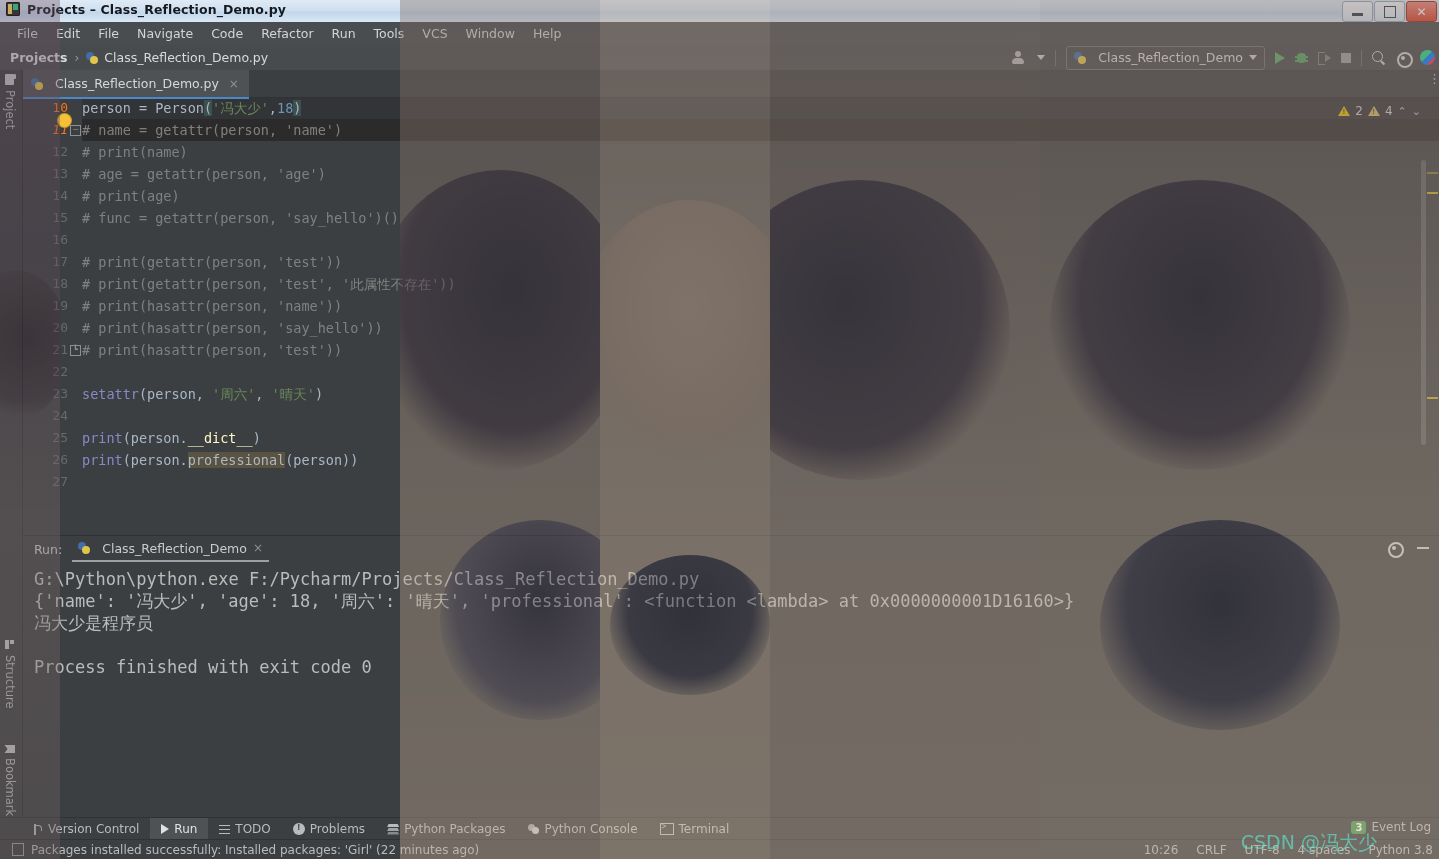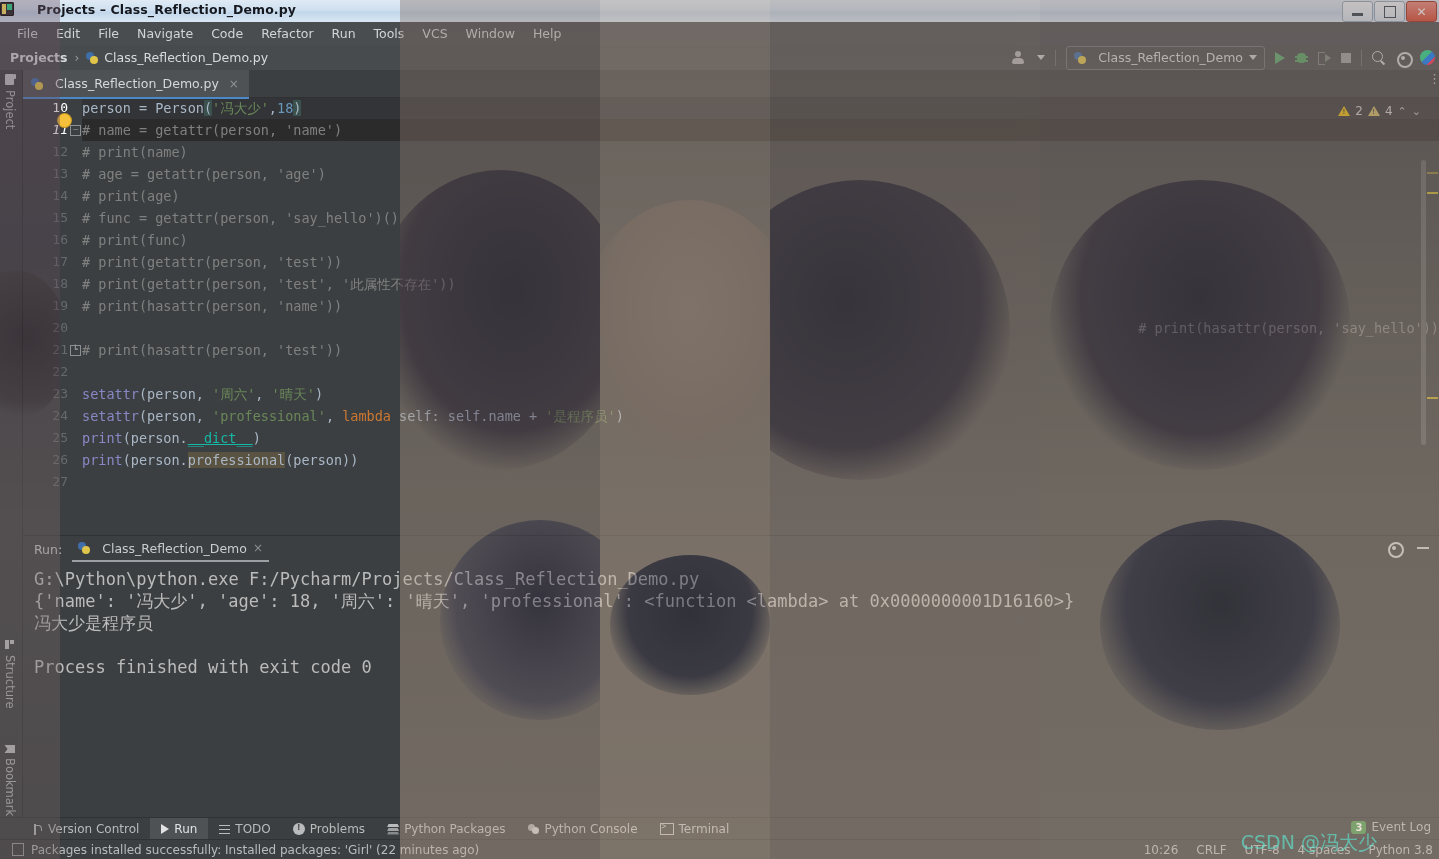--- a/index.html
+++ b/index.html
@@ -13,21 +13,21 @@
   #ghost{position:absolute;inset:0;z-index:50;pointer-events:none;opacity:.50;mix-blend-mode:normal;}
   .gp{position:absolute;top:0;bottom:0;overflow:hidden;}
   .gp i{position:absolute;display:block;border-radius:50%;}
 
   
   #titlebar{
     position:absolute;left:0;top:0;width:1439px;height:22px;z-index:10;
     background:linear-gradient(to bottom,#dfeaf5 0%,#cfe0f0 45%,#c2d7ea 55%,#d8e7f4 100%);
     border-bottom:1px solid #9db8d2;
   }
-  #titlebar .tb-inner{display:flex;align-items:center;height:18px;gap:16px;}
+  #titlebar .tb-inner{display:flex;align-items:center;height:18px;padding-left:6px;}
   .pc-logo{
     width:14px;height:14px;border-radius:2px;flex:0 0 auto;margin-right:7px;
     background:#1f1f1f;position:relative;box-shadow:inset 0 0 0 1px #000;
   }
   .pc-logo:before{content:"";position:absolute;left:2px;top:2px;width:4px;height:10px;background:#ffe45e;}
   .pc-logo:after{content:"";position:absolute;left:7px;top:2px;width:5px;height:6px;background:#21d789;}
   #win-title{font-size:12.5px;color:#15191f;font-weight:700;letter-spacing:.1px;white-space:nowrap;}
   .wbtns{position:absolute;right:2px;top:1px;display:flex;gap:1px;}
   .wbtn{width:29px;height:19px;border:1px solid #8fa8bd;border-radius:3px;display:flex;align-items:center;justify-content:center;
         background:linear-gradient(to bottom,#f3f8fc,#d5e4f1);}
@@ -120,34 +120,34 @@
   #gutter{position:absolute;left:0;top:0;width:60px;height:424px;background:#3c3f41;}
   #codearea{position:absolute;left:60px;top:0;right:0;height:424px;}
   .line{
     position:absolute;left:0;right:0;height:22px;line-height:22px;
     font-family:"DejaVu Sans Mono","Liberation Mono",monospace;font-size:13.5px;white-space:pre;
   }
   .ln{
     position:absolute;left:0;width:46px;text-align:right;height:22px;line-height:22px;
     font-family:"DejaVu Sans Mono","Liberation Mono",monospace;font-size:13px;color:#666a6d;
   }
-  .ln.cur{color:#ffffff;}
+  .ln.cur{color:#f97316;}
   #curline{position:absolute;left:0;right:0;height:22px;background:#323437;}
   #caretline{position:absolute;left:0;right:0;height:22px;background:#2b2b2b;}
   .bulb{position:absolute;width:13px;height:13px;border-radius:50%;background:#f5c03a;box-shadow:0 0 0 1px #c99a22;}
   .fold{position:absolute;width:9px;height:9px;border:1px solid #8d9093;color:#8d9093;font-size:8px;line-height:7px;text-align:center;}
 
   
   .t-def{color:#a9b7c6;}
   .t-kw{color:#cc7832;}
   .t-str{color:#6a8759;}
   .t-num{color:#6897bb;}
   .t-cmt{color:#808080;}
   .t-builtin{color:#8888c6;}
-  .t-dunder{color:#14b8a6;text-decoration:underline;}
+  .t-dunder{color:#fef9c3;}
   .hl-brace{background:#3b514d;}
   .hl-ident{background:#5b5341;}
 
   
   #markers{position:absolute;right:0;top:97px;width:13px;height:424px;z-index:9;}
   .mk{position:absolute;right:1px;width:11px;height:2px;background:#bdaa2a;}
   #inspect-widget{
     position:absolute;right:18px;top:104px;display:flex;align-items:center;gap:5px;z-index:11;
     font-size:12px;color:#c6c8ca;
   }
@@ -346,29 +346,27 @@
       <div class="ln" style="top: 352px;">26</div>
       <div class="ln" style="top: 374px;">27</div>
     </div>
   <div id="codearea">
       <div class="line" style="top: 0px;"><span class="t-def">person </span><span class="t-def">= </span><span class="t-def">Person</span><span class="hl-brace t-def">(</span><span class="t-str">'冯大少'</span><span class="t-def">,</span><span class="t-num">18</span><span class="hl-brace t-def">)</span></div>
       <div class="line" style="top: 22px;"><span class="t-cmt"># name = getattr(person, 'name')</span></div>
       <div class="line" style="top: 44px;"><span class="t-cmt"># print(name)</span></div>
       <div class="line" style="top: 66px;"><span class="t-cmt"># age = getattr(person, 'age')</span></div>
       <div class="line" style="top: 88px;"><span class="t-cmt"># print(age)</span></div>
       <div class="line" style="top: 110px;"><span class="t-cmt"># func = getattr(person, 'say_hello')()</span></div>
-      <div class="line" style="top: 132px;"><span class="t-cmt"># print(func)</span></div>
       <div class="line" style="top: 154px;"><span class="t-cmt"># print(getattr(person, 'test'))</span></div>
       <div class="line" style="top: 176px;"><span class="t-cmt"># print(getattr(person, 'test', '此属性不存在'))</span></div>
       <div class="line" style="top: 198px;"><span class="t-cmt"># print(hasattr(person, 'name'))</span></div>
-      <div class="line" style="top: 220px; text-align: right;"><span class="t-cmt"># print(hasattr(person, 'say_hello'))</span></div>
+      <div class="line" style="top: 220px;"><span class="t-cmt"># print(hasattr(person, 'say_hello'))</span></div>
       <div class="line" style="top: 242px;"><span class="t-cmt"># print(hasattr(person, 'test'))</span></div>
       <div class="line" style="top: 264px;"></div>
       <div class="line" style="top: 286px;"><span class="t-builtin">setattr</span><span class="t-def">(person</span><span class="t-def">, </span><span class="t-str">'周六'</span><span class="t-def">, </span><span class="t-str">'晴天'</span><span class="t-def">)</span></div>
-      <div class="line" style="top: 308px;"><span class="t-builtin">setattr</span><span class="t-def">(person</span><span class="t-def">, </span><span class="t-str">'professional'</span><span class="t-def">, </span><span class="t-kw">lambda</span><span class="t-def"> self: self.name + </span><span class="t-str">'是程序员'</span><span class="t-def">)</span></div>
       <div class="line" style="top: 330px;"><span class="t-builtin">print</span><span class="t-def">(person.</span><span class="t-dunder">__dict__</span><span class="t-def">)</span></div>
       <div class="line" style="top: 352px;"><span class="t-builtin">print</span><span class="t-def">(person.</span><span class="hl-ident t-def">professional</span><span class="t-def">(person))</span></div>
       <div class="line" style="top: 374px;"></div>
     </div>
 </div>
 
 <div id="markers">
   <div class="mk" style="top:75px;opacity:.55;"></div>
   <div class="mk" style="top:95px;"></div>
   <div class="mk" style="top:300px;"></div>

